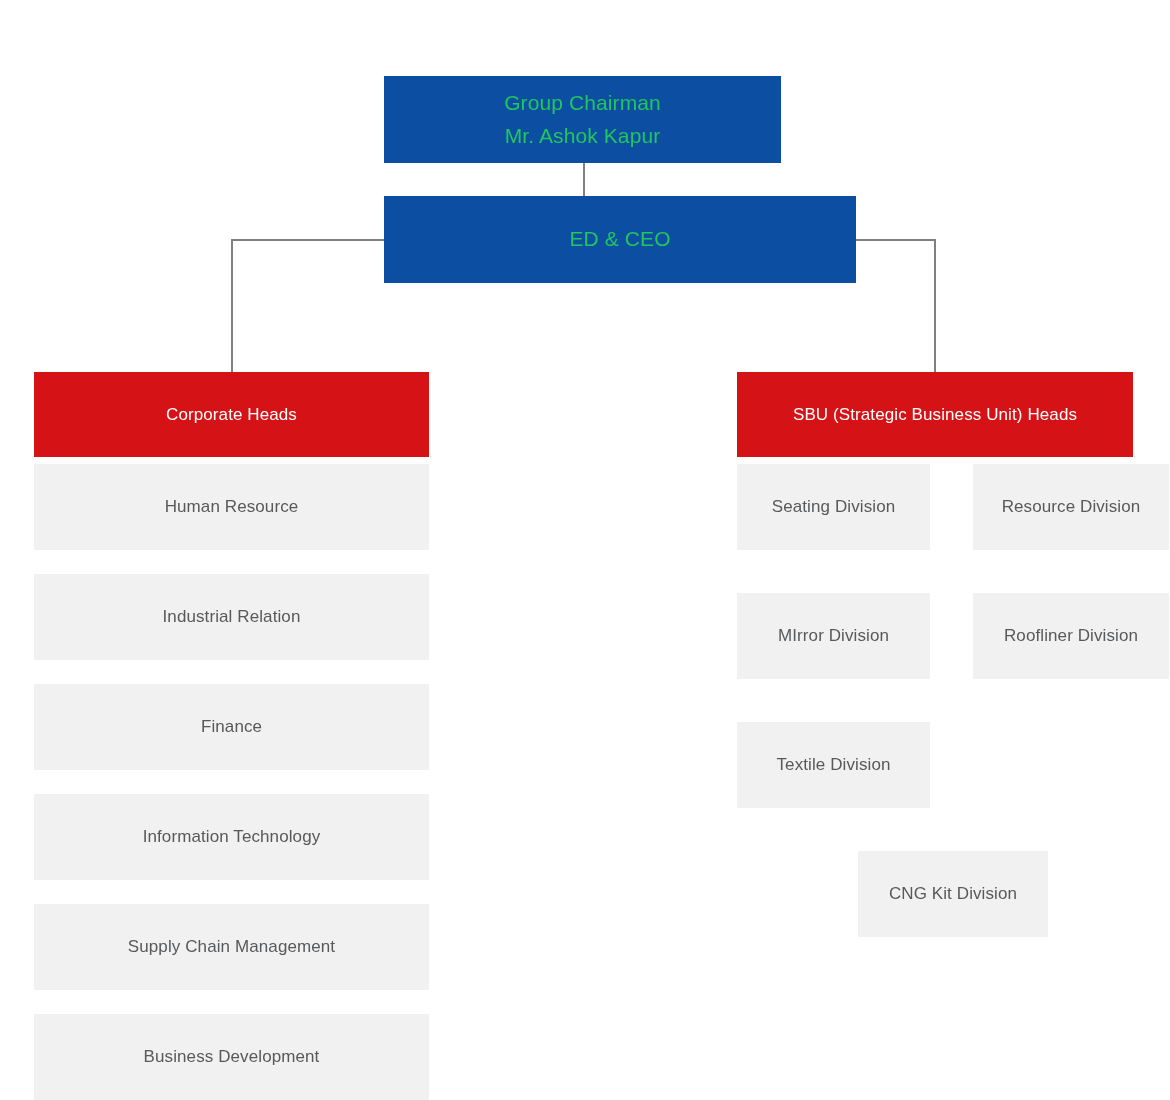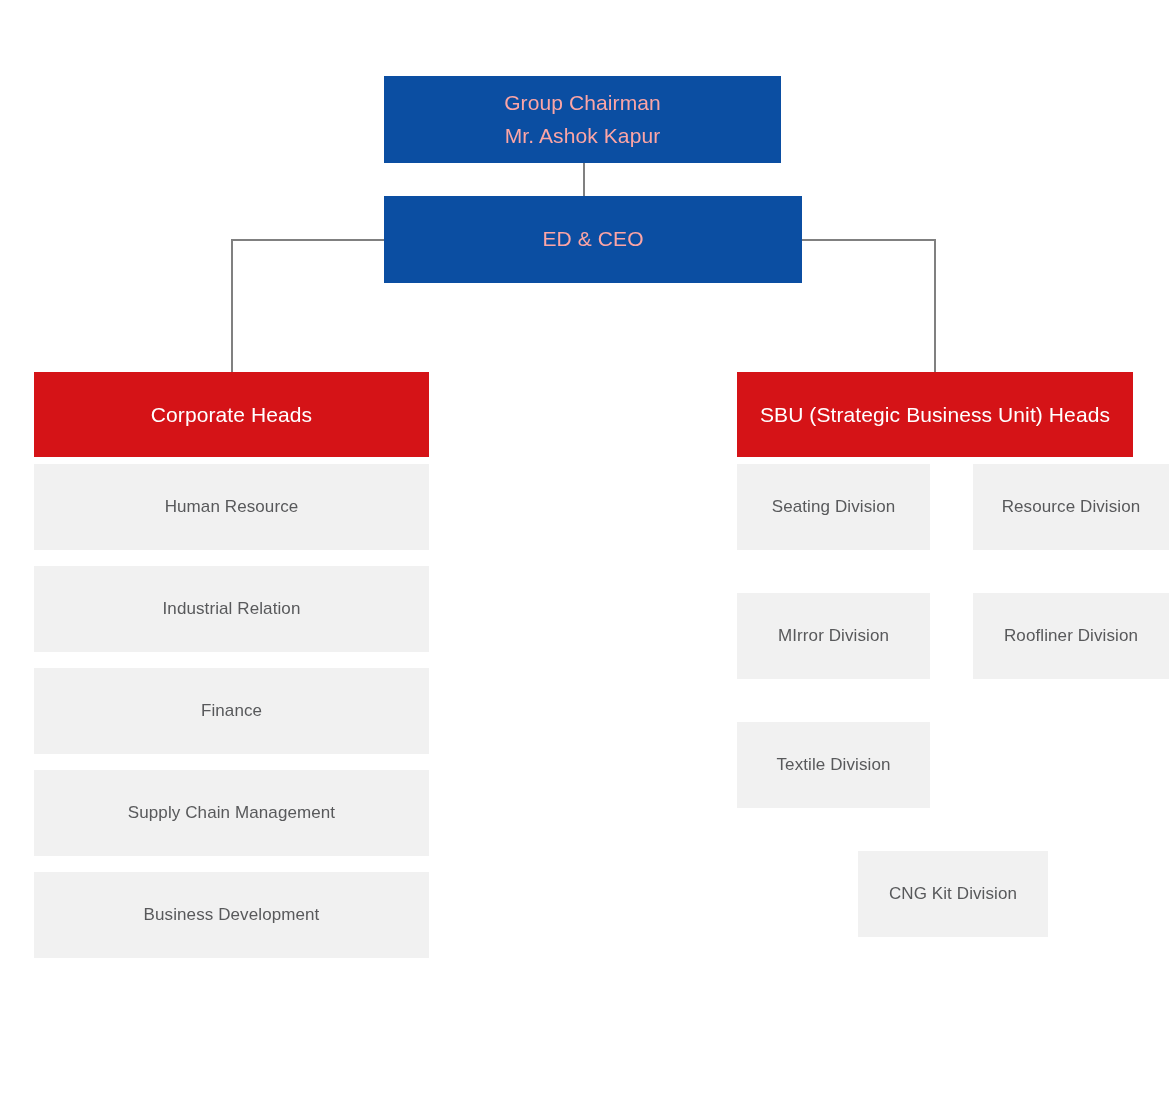--- a/index.html
+++ b/index.html
@@ -24,21 +24,21 @@
     position: absolute;
     background: #808080;
   }
   .conn-v { width: 2px; }
   .conn-h { height: 2px; }
 
   
   .exec-box {
     position: absolute;
     background: #0B4EA2;
-    color: #fca5a5;
+    color: #22c55e;
     display: flex;
     align-items: center;
     justify-content: center;
     text-align: center;
     font-size: 21px;
     line-height: 1.55;
     font-weight: 400;
     letter-spacing: 0.1px;
     box-sizing: border-box;
     padding: 4px 10px;
@@ -50,21 +50,21 @@
     position: absolute;
   }
   .branch-header {
     background: #D51317;
     color: #ffffff;
     height: 85px;
     display: flex;
     align-items: center;
     justify-content: center;
     text-align: center;
-    font-size: 21px;
+    font-size: 17px;
     letter-spacing: 0.1px;
     box-sizing: border-box;
     padding: 0 12px;
   }
 
   .node {
     background: #F1F1F1;
     color: #58595B;
     height: 86px;
     display: flex;
@@ -74,21 +74,21 @@
     font-size: 17px;
     letter-spacing: 0.1px;
     box-sizing: border-box;
     padding: 0 10px;
   }
 
   
   .node-stack {
     display: flex;
     flex-direction: column;
-    gap: 16px;
+    gap: 24px;
     margin-top: 7px;
   }
 
   
   .node-grid {
     display: grid;
     grid-template-columns: 193px 196px;
     column-gap: 7px;
     row-gap: 8px;
     margin-top: 7px;
@@ -113,30 +113,31 @@
   <div class="conn conn-h" style="left:781px; top:239px; width:155px;"></div>
   <div class="conn conn-v" style="left:934px; top:239px; height:133px;"></div>
 
   <div class="exec-box" style="left:384px; top:76px; width:397px; height:87px;">
     <div>
       <span class="line">Group Chairman</span>
       <span class="line">Mr. Ashok Kapur</span>
     </div>
   </div>
 
-  <div class="exec-box" style="left:384px; top:196px; width:418px; height:87px;">
+  <div class="exec-box" style="left:384px; top:196px; width:472px; height:87px;">
     <span class="line">ED &amp; CEO</span>
   </div>
 
   <div class="branch" style="left:34px; top:372px; width:395px;">
     <div class="branch-header">Corporate Heads</div>
     <div class="node-stack">
       <div class="node">Human Resource</div>
       <div class="node">Industrial Relation</div>
       <div class="node">Finance</div>
+      <div class="node">Information Technology</div>
       <div class="node">Supply Chain Management</div>
       <div class="node">Business Development</div>
     </div>
   </div>
 
   <div class="branch" style="left:737px; top:372px; width:396px;">
     <div class="branch-header">SBU (Strategic Business Unit) Heads</div>
     <div class="node-grid">
       <div class="node">Seating Division</div>
       <div class="node">Resource Division</div>

